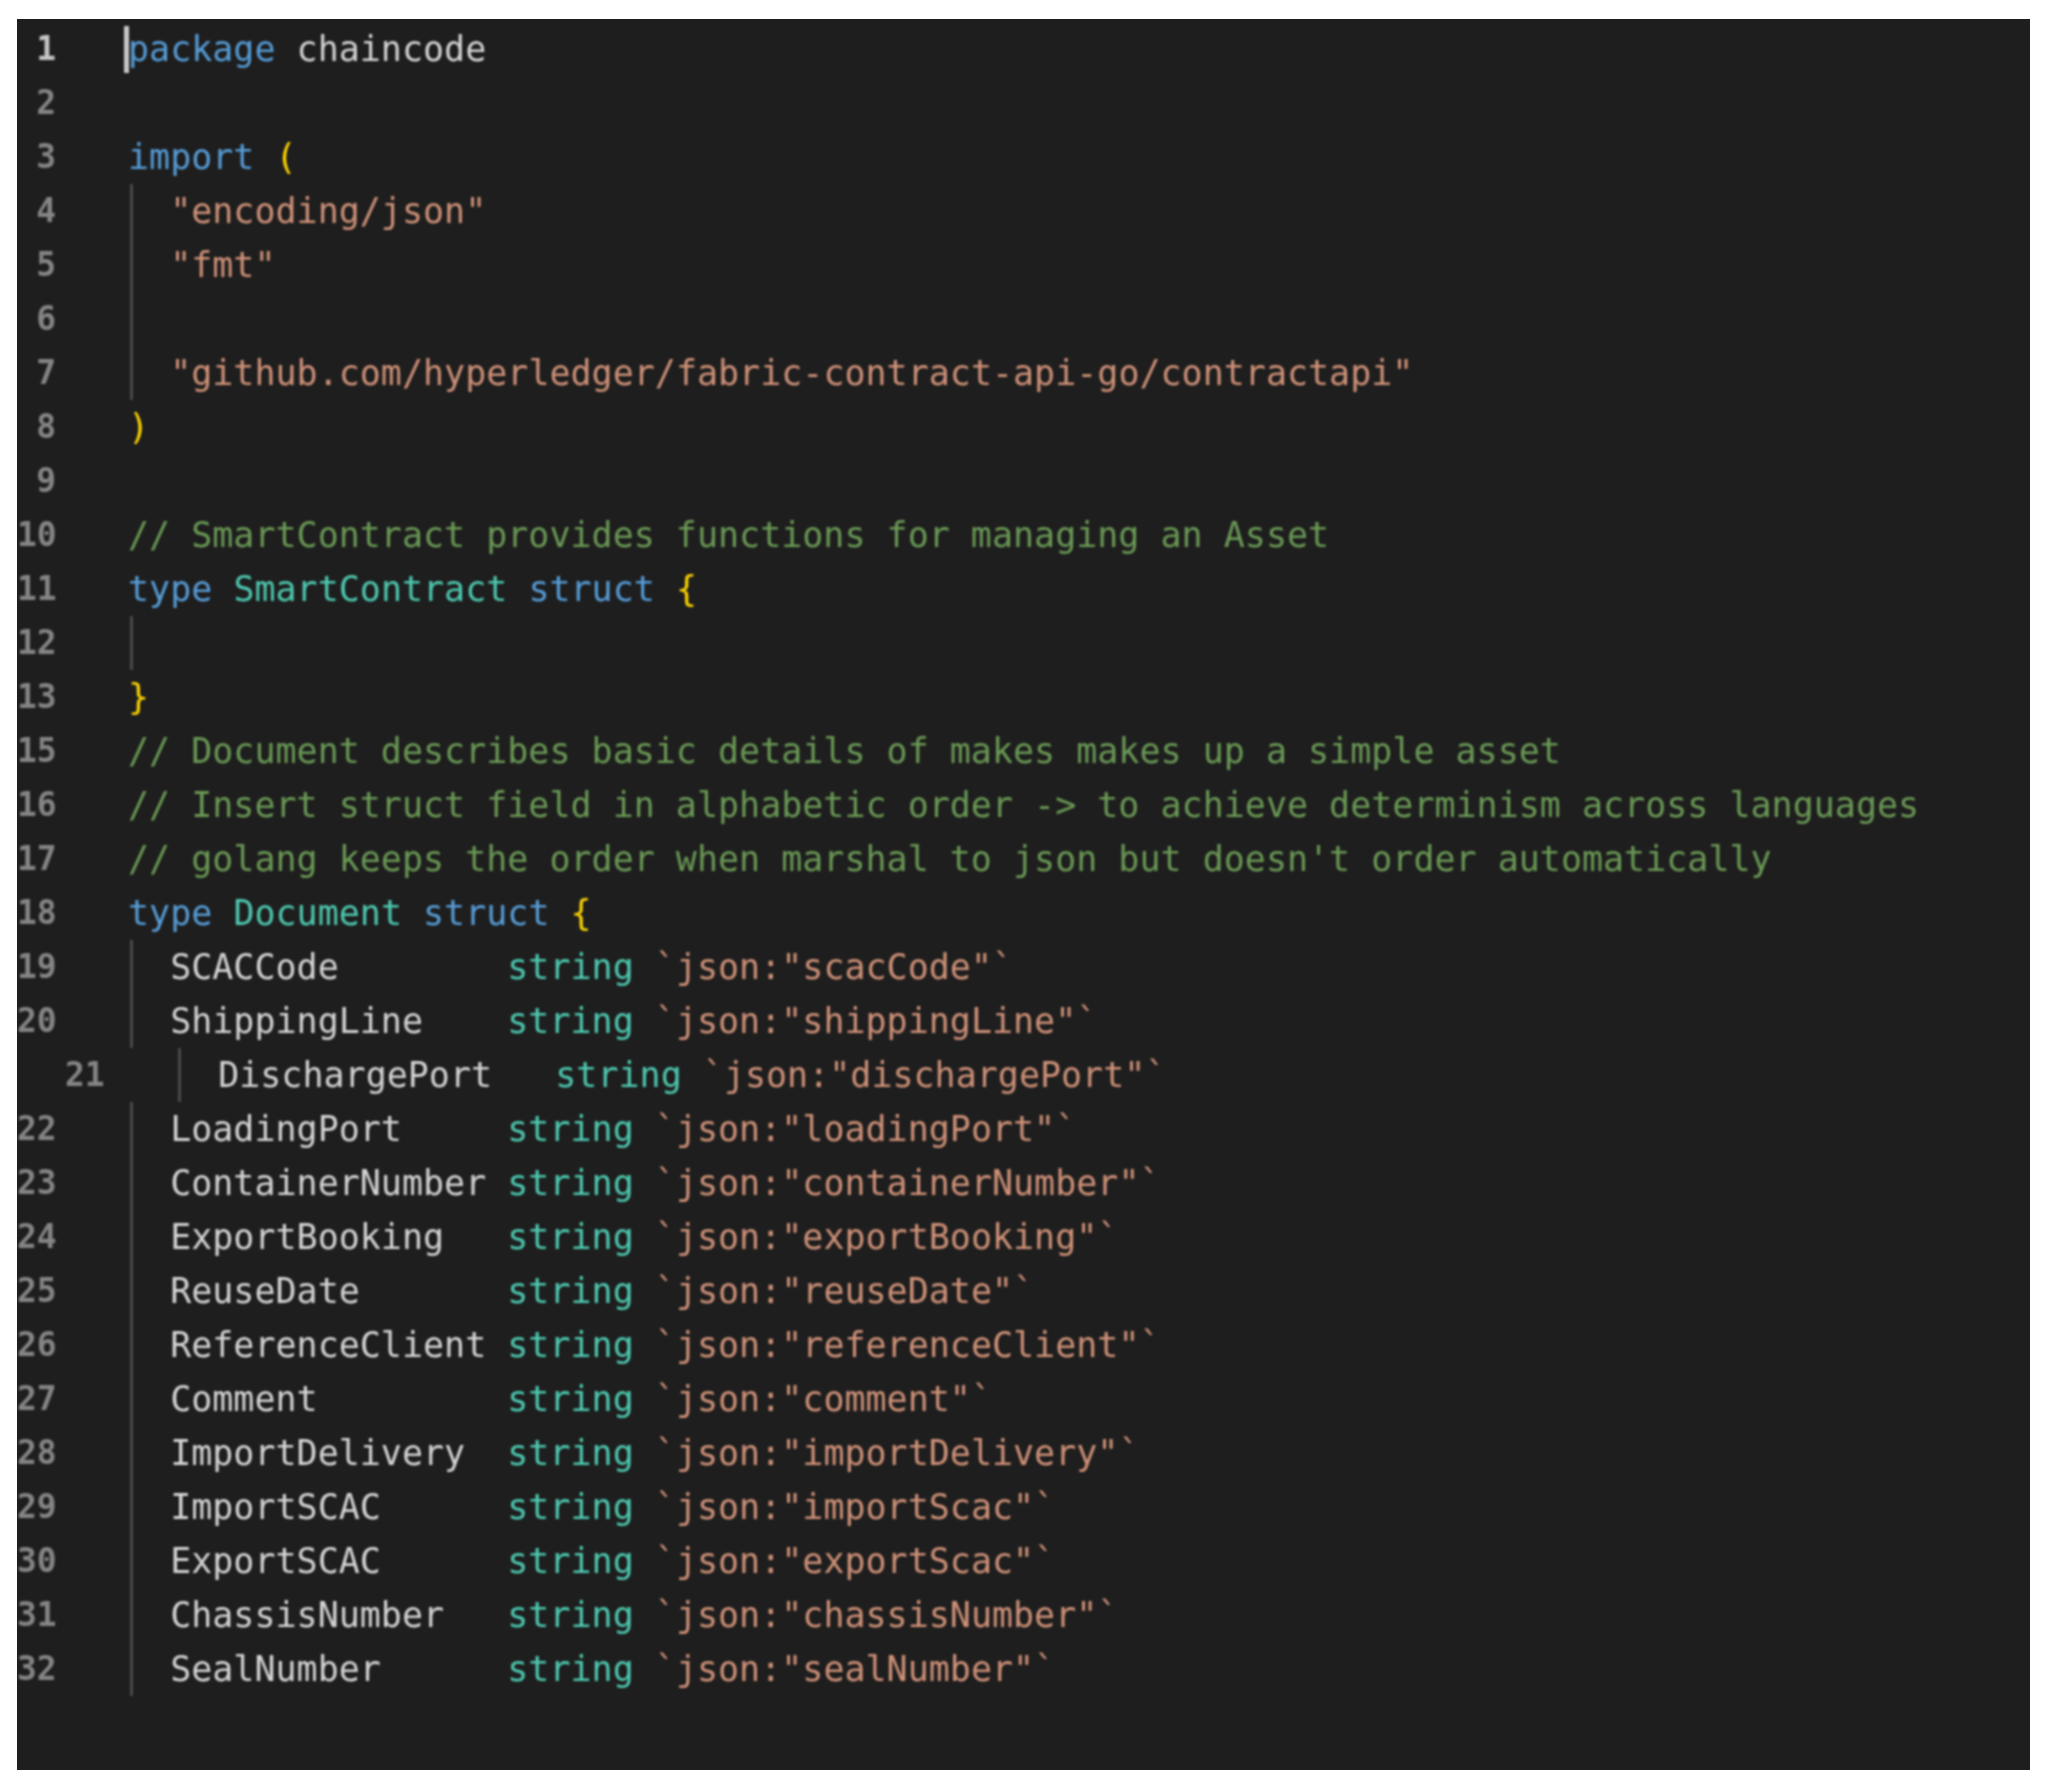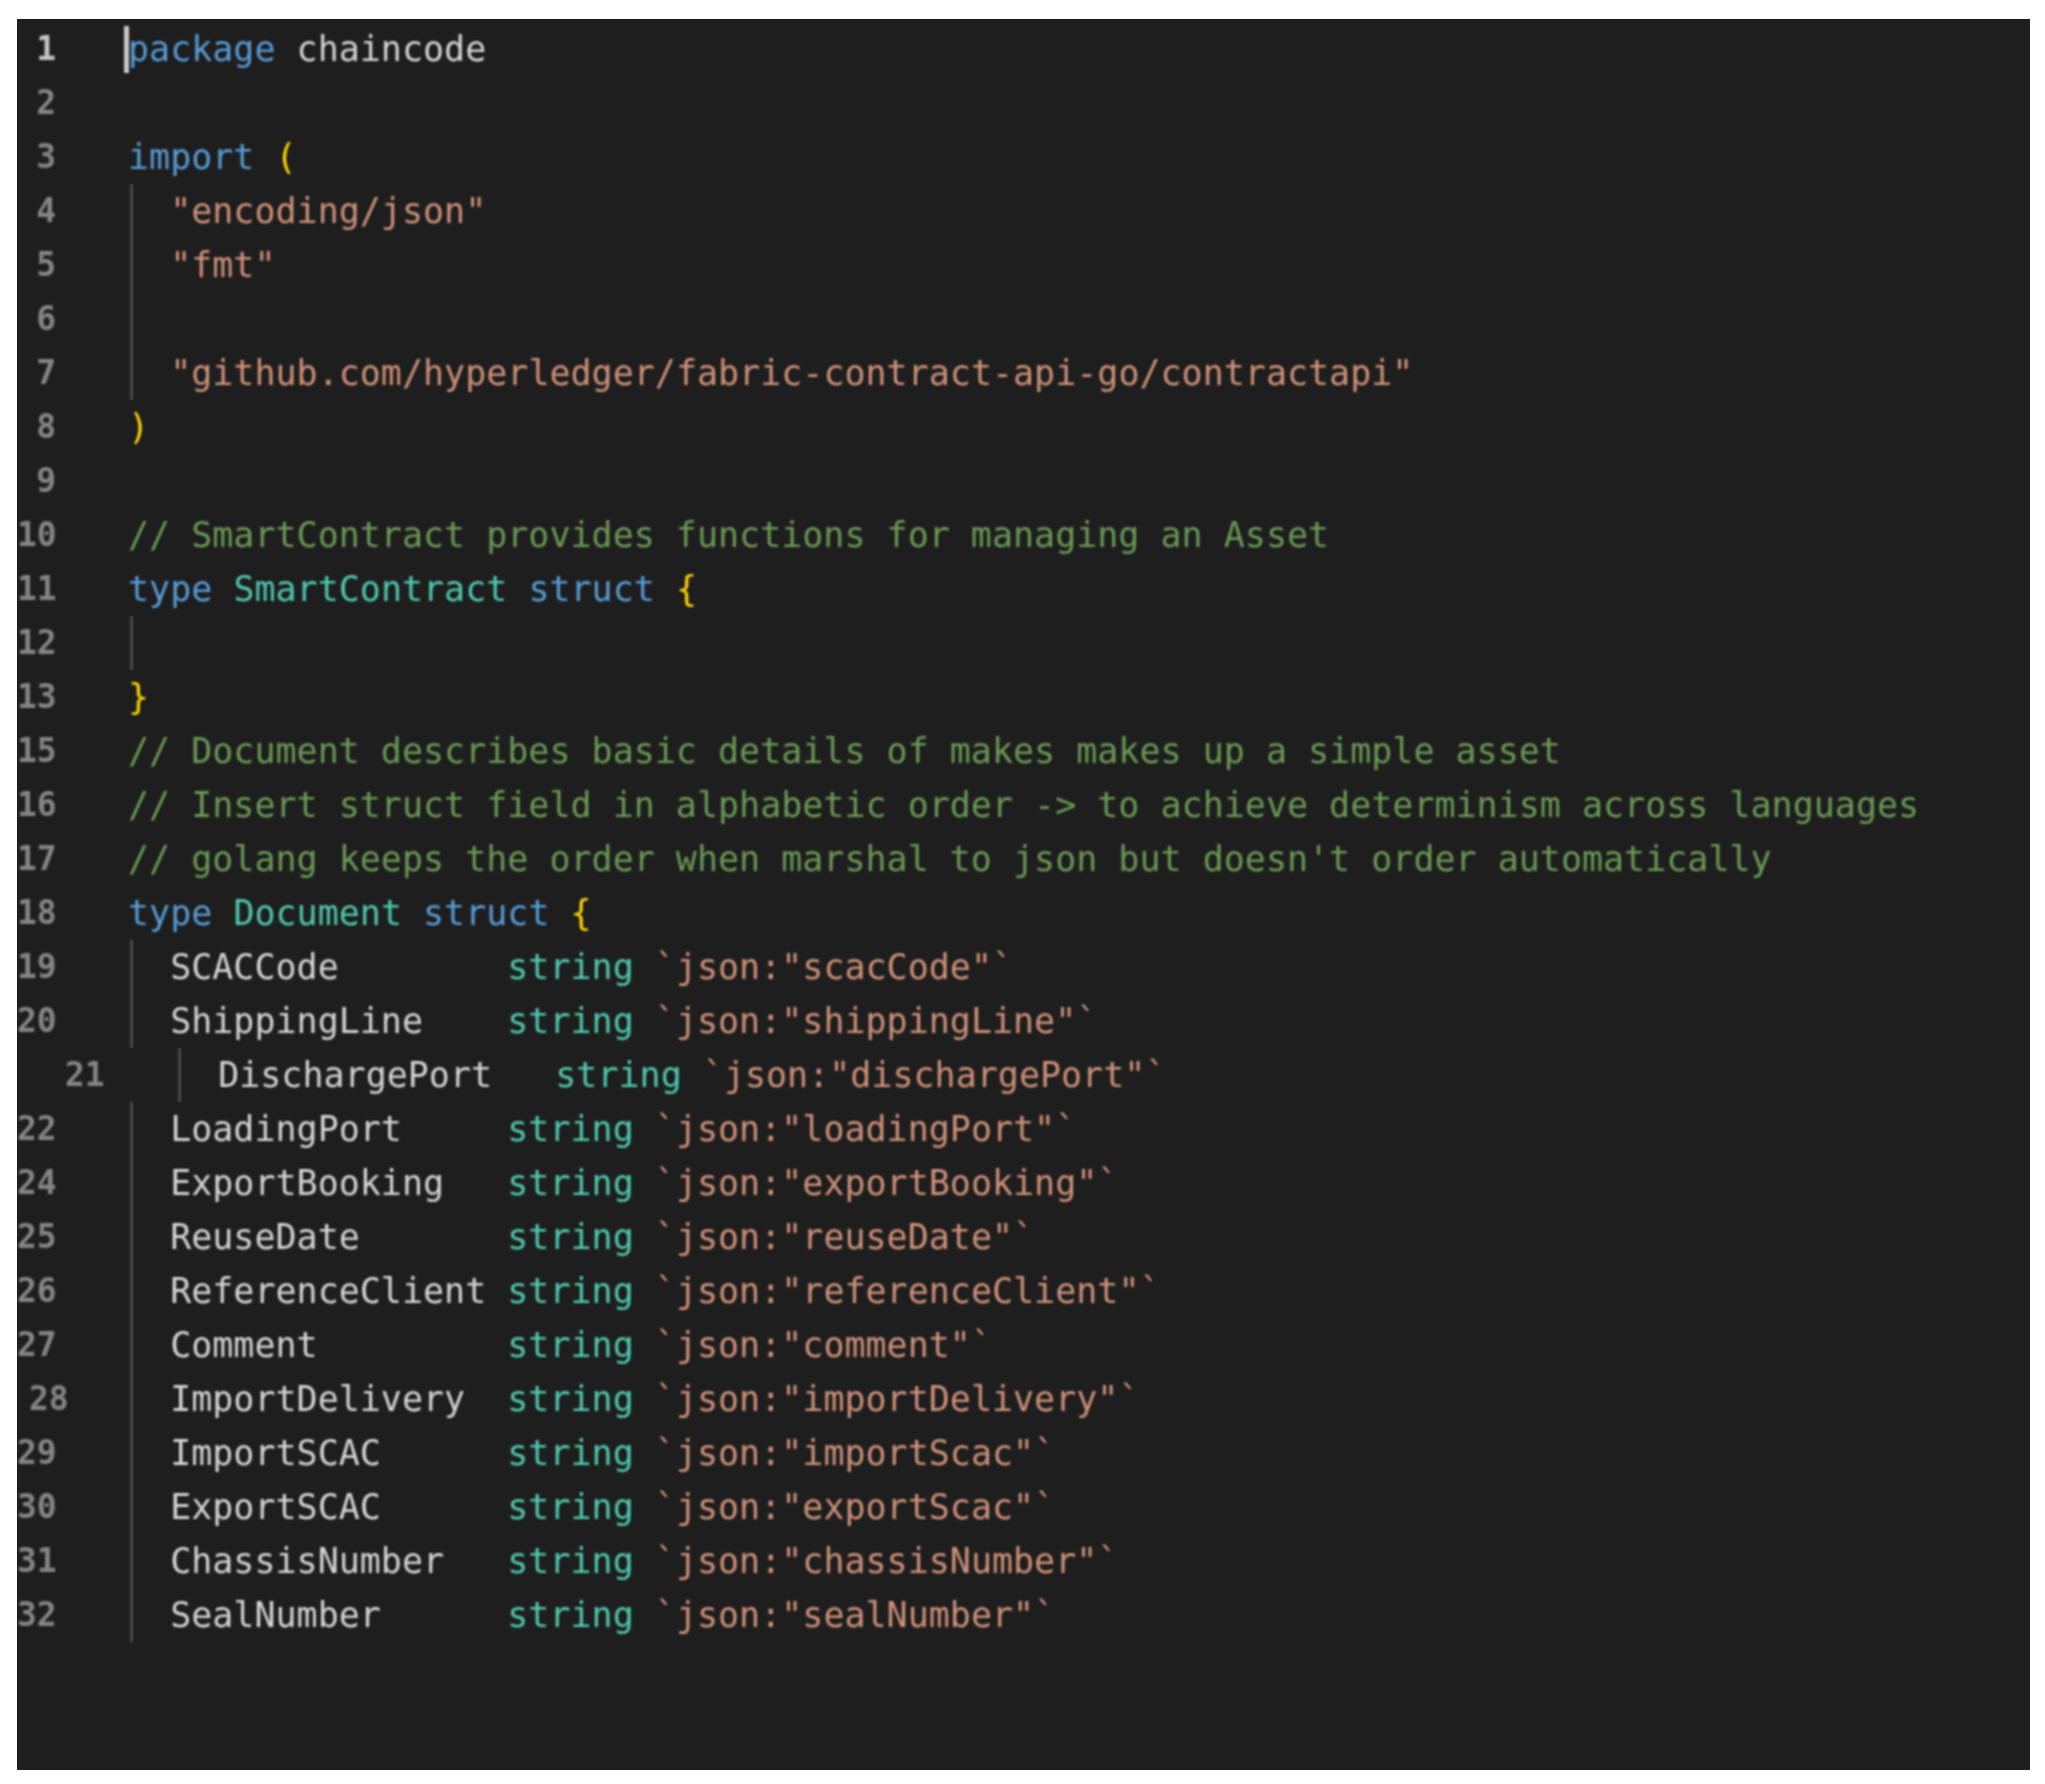--- a/index.html
+++ b/index.html
@@ -85,24 +85,25 @@
       <div class="line"><div class="gutter" style="color: rgb(133, 133, 133);">12</div><div class="code"><span class="guide" style="background: rgb(74, 74, 74);"></span></div></div>
       <div class="line"><div class="gutter" style="color: rgb(133, 133, 133);">13</div><div class="code"><span style="color: rgb(255, 215, 0);">}</span></div></div>
       <div class="line"><div class="gutter" style="color: rgb(133, 133, 133);">15</div><div class="code"><span style="color: rgb(106, 153, 85);">// Document describes basic details of makes makes up a simple asset</span></div></div>
       <div class="line"><div class="gutter" style="color: rgb(133, 133, 133);">16</div><div class="code"><span style="color: rgb(106, 153, 85);">// Insert struct field in alphabetic order -&gt; to achieve determinism across languages</span></div></div>
       <div class="line"><div class="gutter" style="color: rgb(133, 133, 133);">17</div><div class="code"><span style="color: rgb(106, 153, 85);">// golang keeps the order when marshal to json but doesn't order automatically</span></div></div>
       <div class="line"><div class="gutter" style="color: rgb(133, 133, 133);">18</div><div class="code"><span style="color: rgb(86, 156, 214);">type</span><span style="color: rgb(212, 212, 212);"> </span><span style="color: rgb(78, 201, 176);">Document</span><span style="color: rgb(212, 212, 212);"> </span><span style="color: rgb(86, 156, 214);">struct</span><span style="color: rgb(212, 212, 212);"> </span><span style="color: rgb(255, 215, 0);">{</span></div></div>
       <div class="line"><div class="gutter" style="color: rgb(133, 133, 133);">19</div><div class="code"><span class="guide" style="background: rgb(74, 74, 74);"></span><span style="color: rgb(212, 212, 212);">  SCACCode        </span><span style="color: rgb(78, 201, 176);">string</span><span style="color: rgb(206, 145, 120);"> `json:"scacCode"`</span></div></div>
       <div class="line"><div class="gutter" style="color: rgb(133, 133, 133);">20</div><div class="code"><span class="guide" style="background: rgb(74, 74, 74);"></span><span style="color: rgb(212, 212, 212);">  ShippingLine    </span><span style="color: rgb(78, 201, 176);">string</span><span style="color: rgb(206, 145, 120);"> `json:"shippingLine"`</span></div></div>
       <div class="line"><div class="gutter" style="color: rgb(133, 133, 133); margin-left: 48px;">21</div><div class="code"><span class="guide" style="background: rgb(74, 74, 74);"></span><span style="color: rgb(212, 212, 212);">  DischargePort   </span><span style="color: rgb(78, 201, 176);">string</span><span style="color: rgb(206, 145, 120);"> `json:"dischargePort"`</span></div></div>
       <div class="line"><div class="gutter" style="color: rgb(133, 133, 133);">22</div><div class="code"><span class="guide" style="background: rgb(74, 74, 74);"></span><span style="color: rgb(212, 212, 212);">  LoadingPort     </span><span style="color: rgb(78, 201, 176);">string</span><span style="color: rgb(206, 145, 120);"> `json:"loadingPort"`</span></div></div>
+      <div class="line"><div class="gutter" style="color: rgb(133, 133, 133);">23</div><div class="code"><span class="guide" style="background: rgb(74, 74, 74);"></span><span style="color: rgb(212, 212, 212);">  ContainerNumber </span><span style="color: rgb(78, 201, 176);">string</span><span style="color: rgb(206, 145, 120);"> `json:"containerNumber"`</span></div></div>
       <div class="line"><div class="gutter" style="color: rgb(133, 133, 133);">24</div><div class="code"><span class="guide" style="background: rgb(74, 74, 74);"></span><span style="color: rgb(212, 212, 212);">  ExportBooking   </span><span style="color: rgb(78, 201, 176);">string</span><span style="color: rgb(206, 145, 120);"> `json:"exportBooking"`</span></div></div>
       <div class="line"><div class="gutter" style="color: rgb(133, 133, 133);">25</div><div class="code"><span class="guide" style="background: rgb(74, 74, 74);"></span><span style="color: rgb(212, 212, 212);">  ReuseDate       </span><span style="color: rgb(78, 201, 176);">string</span><span style="color: rgb(206, 145, 120);"> `json:"reuseDate"`</span></div></div>
       <div class="line"><div class="gutter" style="color: rgb(133, 133, 133);">26</div><div class="code"><span class="guide" style="background: rgb(74, 74, 74);"></span><span style="color: rgb(212, 212, 212);">  ReferenceClient </span><span style="color: rgb(78, 201, 176);">string</span><span style="color: rgb(206, 145, 120);"> `json:"referenceClient"`</span></div></div>
       <div class="line"><div class="gutter" style="color: rgb(133, 133, 133);">27</div><div class="code"><span class="guide" style="background: rgb(74, 74, 74);"></span><span style="color: rgb(212, 212, 212);">  Comment         </span><span style="color: rgb(78, 201, 176);">string</span><span style="color: rgb(206, 145, 120);"> `json:"comment"`</span></div></div>
-      <div class="line"><div class="gutter" style="color: rgb(133, 133, 133); padding-left: 12px;">28</div><div class="code"><span class="guide" style="background: rgb(74, 74, 74);"></span><span style="color: rgb(212, 212, 212);">  ImportDelivery  </span><span style="color: rgb(78, 201, 176);">string</span><span style="color: rgb(206, 145, 120);"> `json:"importDelivery"`</span></div></div>
+      <div class="line"><div class="gutter" style="color: rgb(133, 133, 133);">28</div><div class="code"><span class="guide" style="background: rgb(74, 74, 74);"></span><span style="color: rgb(212, 212, 212);">  ImportDelivery  </span><span style="color: rgb(78, 201, 176);">string</span><span style="color: rgb(206, 145, 120);"> `json:"importDelivery"`</span></div></div>
       <div class="line"><div class="gutter" style="color: rgb(133, 133, 133);">29</div><div class="code"><span class="guide" style="background: rgb(74, 74, 74);"></span><span style="color: rgb(212, 212, 212);">  ImportSCAC      </span><span style="color: rgb(78, 201, 176);">string</span><span style="color: rgb(206, 145, 120);"> `json:"importScac"`</span></div></div>
       <div class="line"><div class="gutter" style="color: rgb(133, 133, 133);">30</div><div class="code"><span class="guide" style="background: rgb(74, 74, 74);"></span><span style="color: rgb(212, 212, 212);">  ExportSCAC      </span><span style="color: rgb(78, 201, 176);">string</span><span style="color: rgb(206, 145, 120);"> `json:"exportScac"`</span></div></div>
       <div class="line"><div class="gutter" style="color: rgb(133, 133, 133);">31</div><div class="code"><span class="guide" style="background: rgb(74, 74, 74);"></span><span style="color: rgb(212, 212, 212);">  ChassisNumber   </span><span style="color: rgb(78, 201, 176);">string</span><span style="color: rgb(206, 145, 120);"> `json:"chassisNumber"`</span></div></div>
       <div class="line"><div class="gutter" style="color: rgb(133, 133, 133);">32</div><div class="code"><span class="guide" style="background: rgb(74, 74, 74);"></span><span style="color: rgb(212, 212, 212);">  SealNumber      </span><span style="color: rgb(78, 201, 176);">string</span><span style="color: rgb(206, 145, 120);"> `json:"sealNumber"`</span></div></div>
     </div>
 </div>
 
 
 </body></html>

